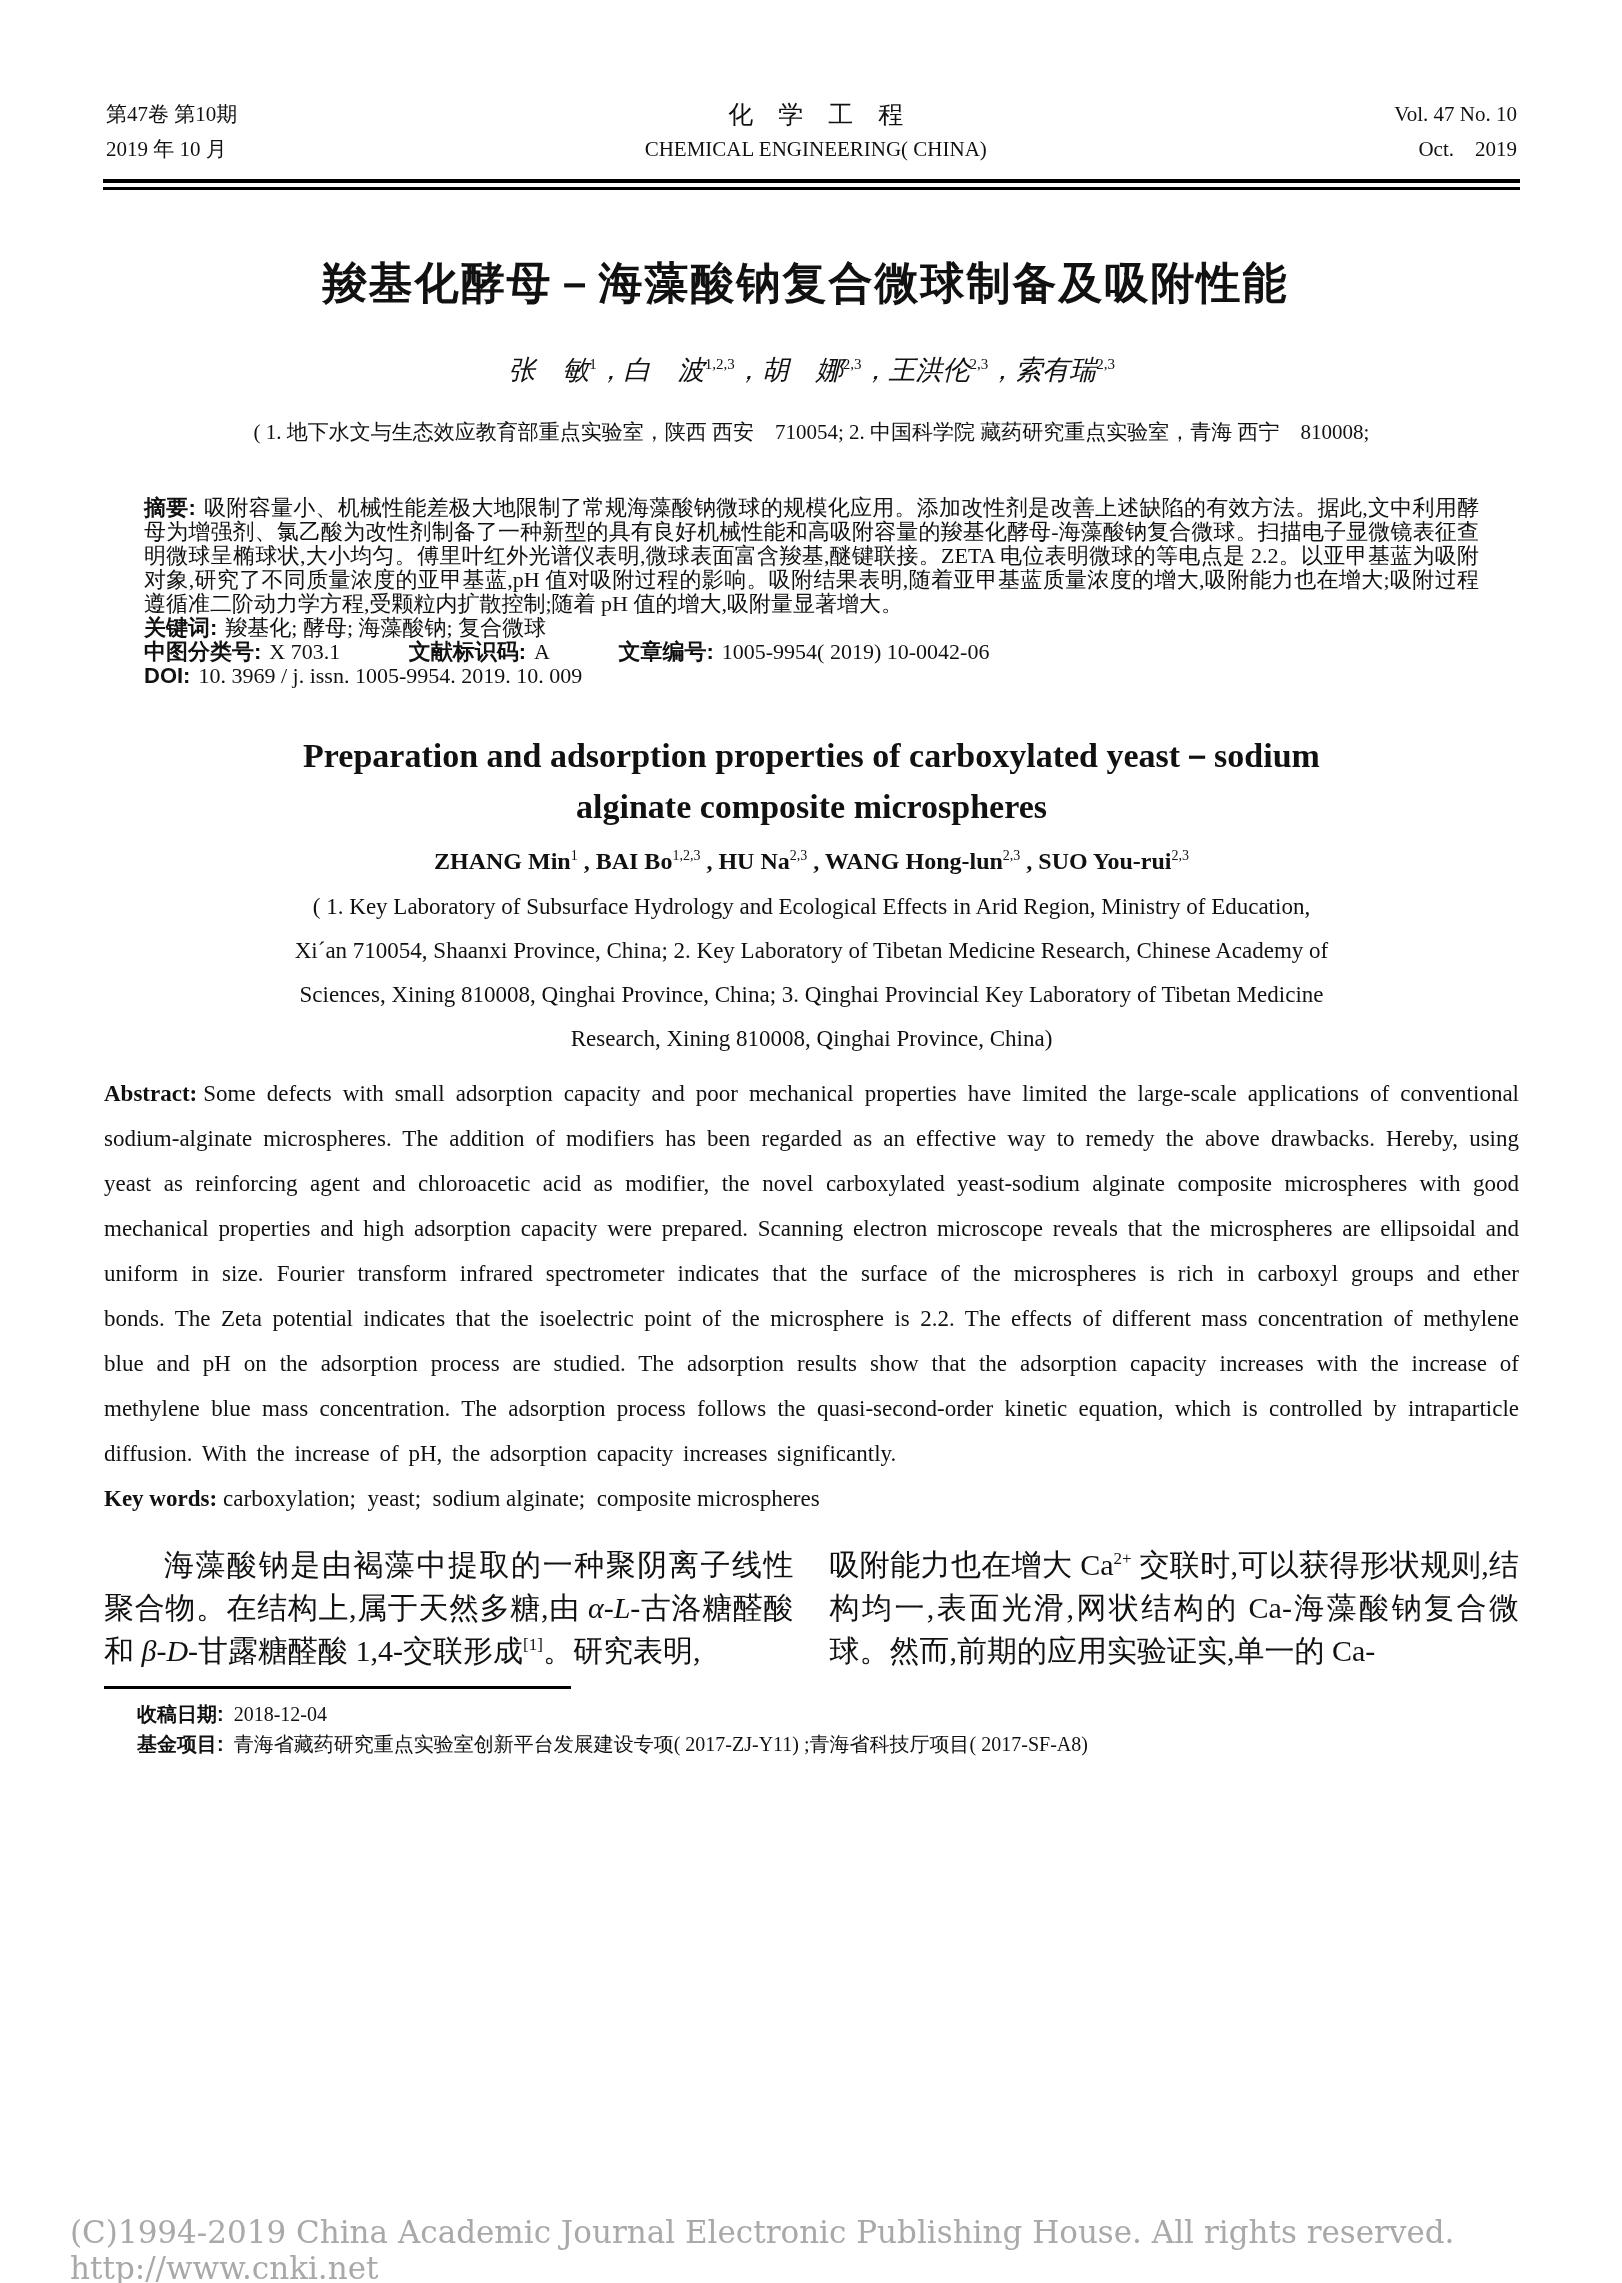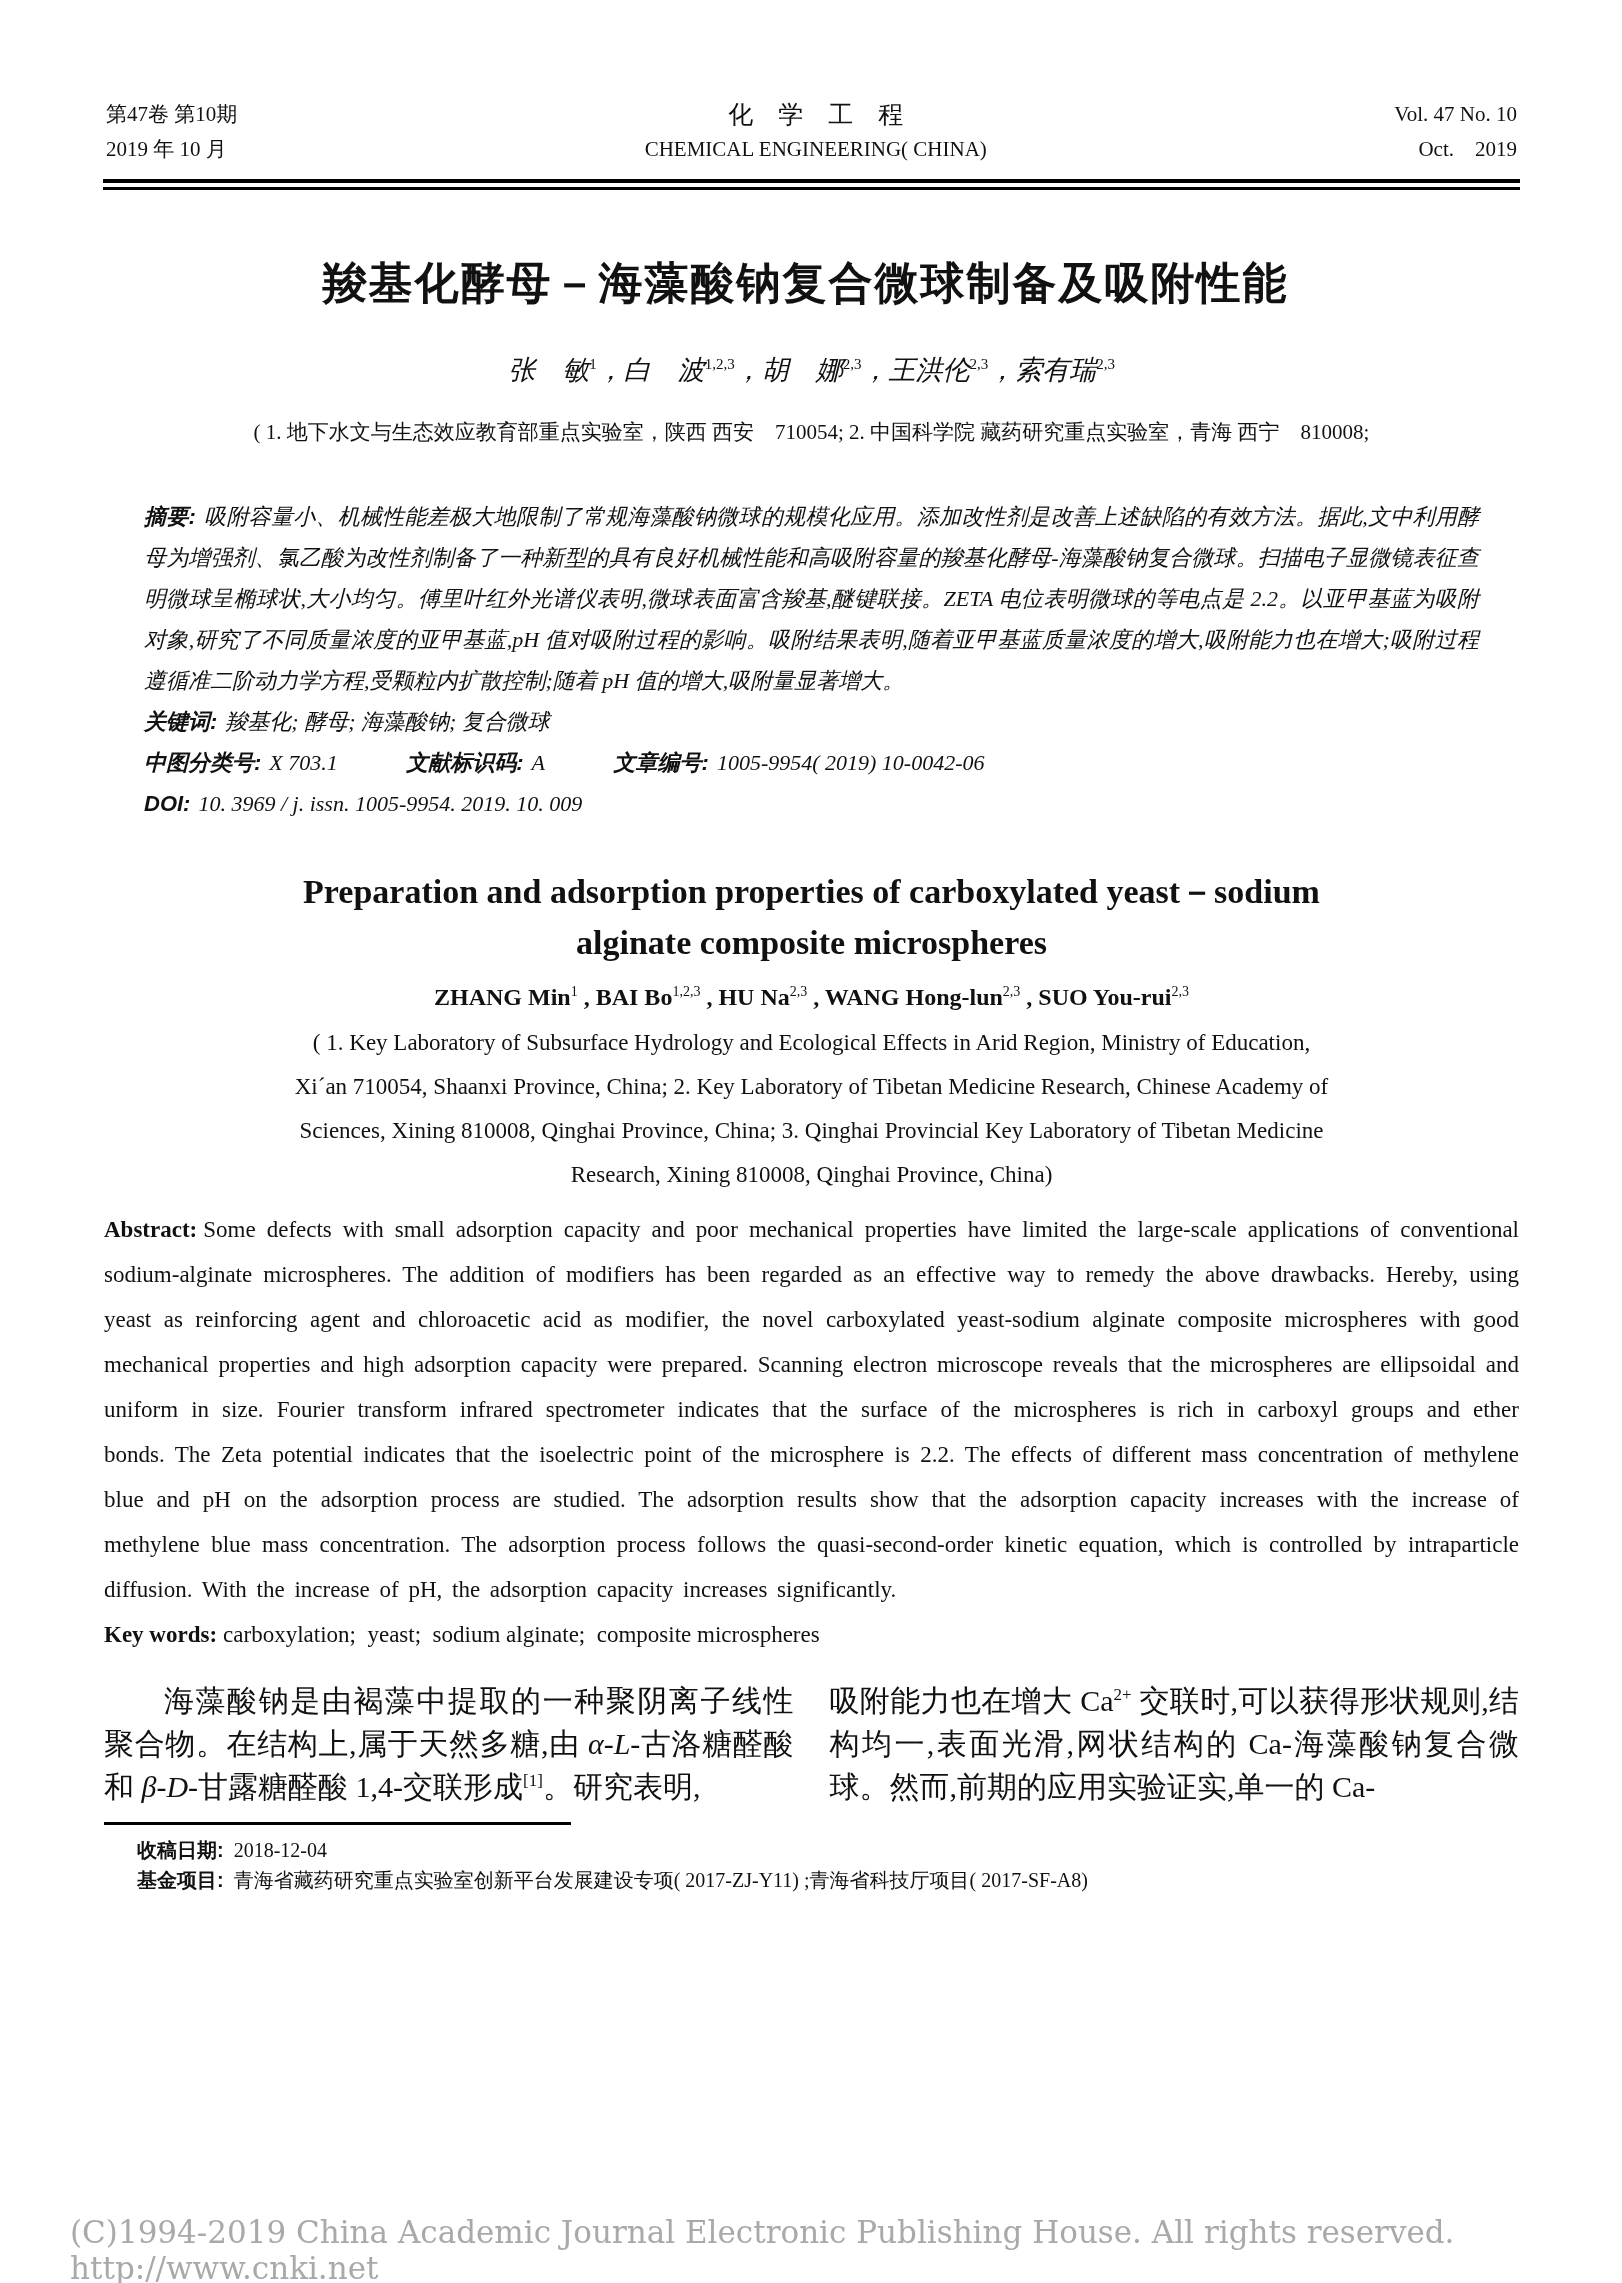--- a/index.html
+++ b/index.html
@@ -35,21 +35,21 @@
     margin-top: 34px; text-align: center;
     font-size: 27px; font-style: italic; line-height: 36px; white-space: pre-wrap;
   }
   .authors-cn sup { font-size: 15px; font-style: normal; }
   .affils-cn {
     margin-top: 24px; text-align: center;
     font-size: 21px; line-height: 40px;
   }
   
   .cn-meta { margin: 44px 144px 0 144px; }
-  .cn-abstract, .cn-line { font-size: 22px; line-height: 41px; font-style: italic; }
+  .cn-abstract, .cn-line { font-size: 22px; line-height: 24px; }
   .cn-abstract { text-align: justify; }
   .label-cn {
     font-family: "Liberation Sans", "DejaVu Sans", sans-serif;
     font-weight: 700; margin-right: 8px;
   }
   .clc-pair { margin-right: 63px; white-space: pre-wrap; }
   
   .title-en {
     margin-top: 42px; text-align: center;
     font-size: 34px; font-weight: 700; line-height: 51px;

